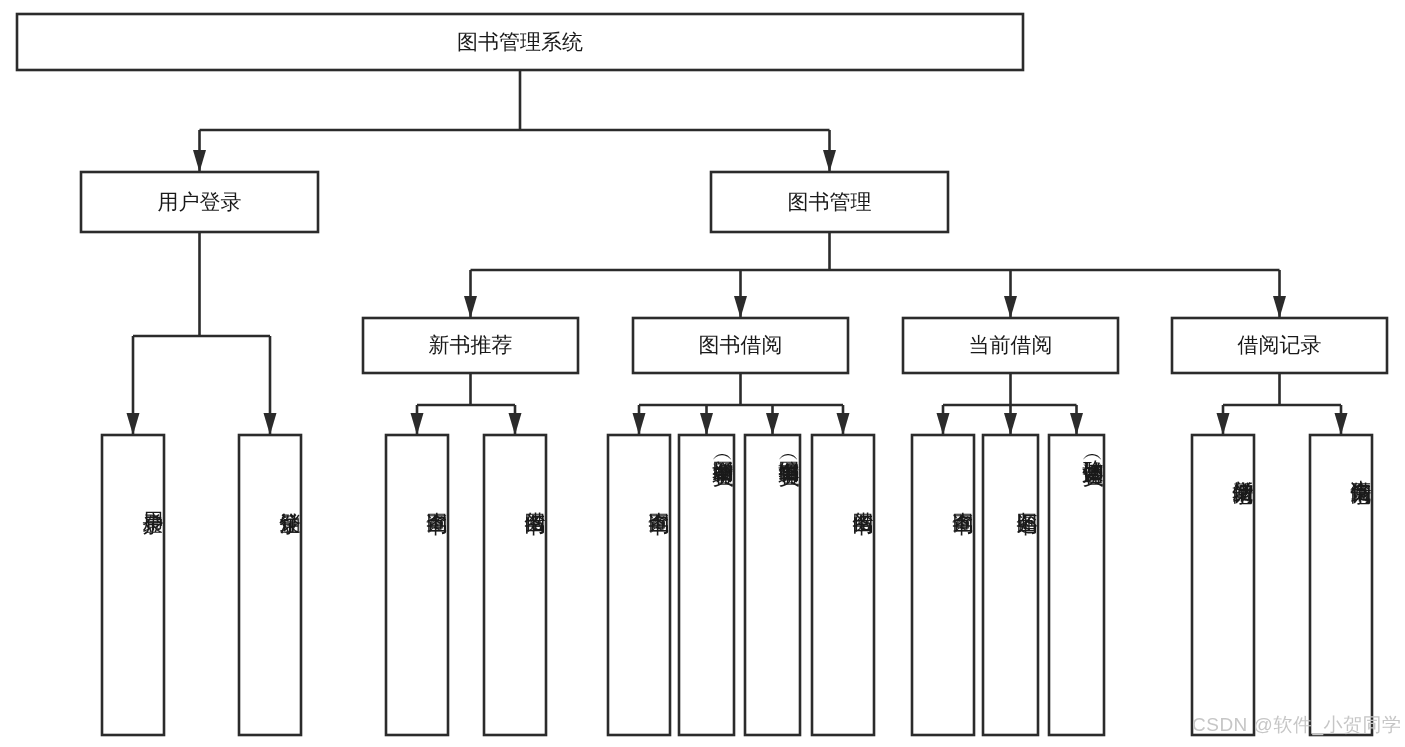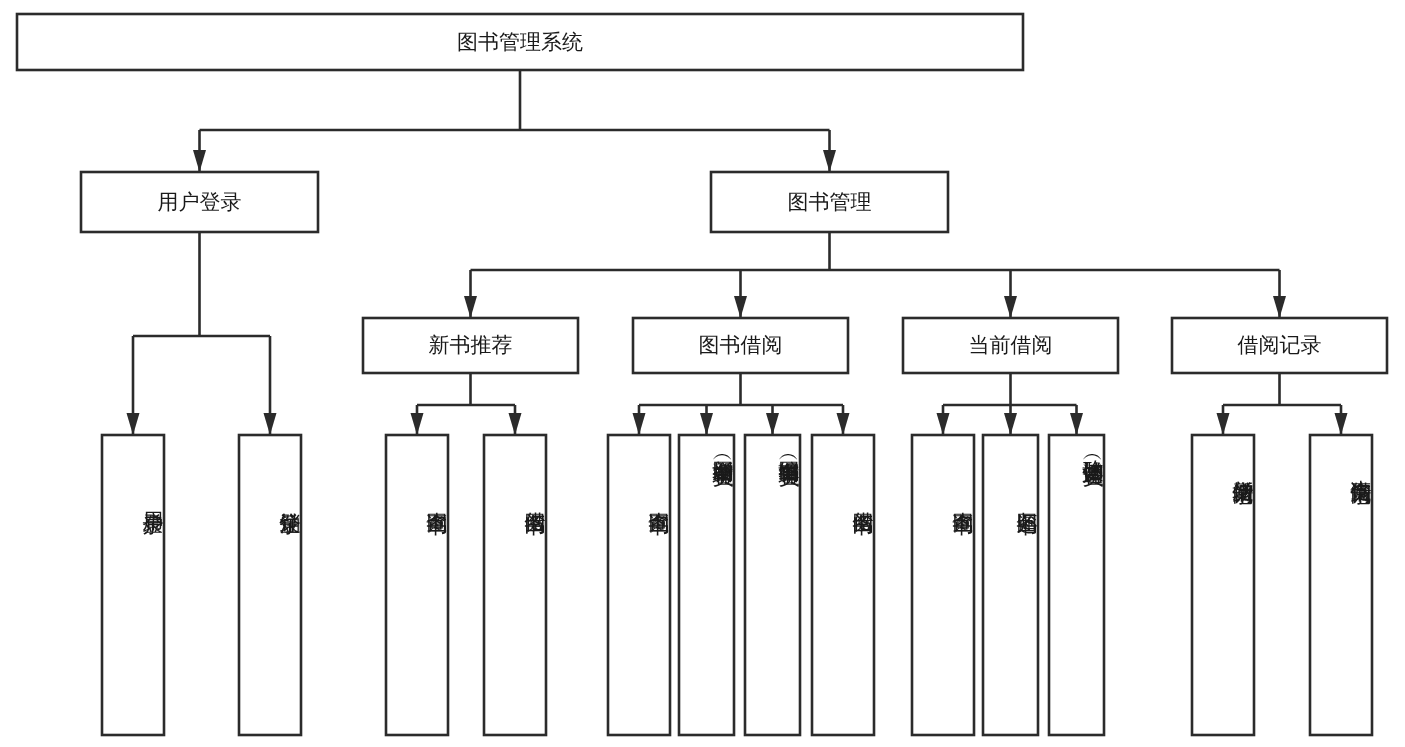--- a/index.html
+++ b/index.html
@@ -170,13 +170,14 @@
       <div class="node-label-v" style="left: 608px; width: 62px; text-align: center; top: 495px;">查询图书</div>
       <div class="node-label-v" style="left: 679px; width: 55px; text-align: center; top: 443px;">新增图书（管理员）</div>
       <div class="node-label-v" style="left: 745px; width: 55px; text-align: center; top: 443px;">编辑图书（管理员）</div>
       <div class="node-label-v" style="left: 812px; width: 62px; text-align: center; top: 495px;">借阅图书</div>
       <div class="node-label-v" style="left: 912px; width: 62px; text-align: center; top: 495px;">查询图书</div>
       <div class="node-label-v" style="left: 983px; width: 55px; text-align: center; top: 495px;">归还图书</div>
       <div class="node-label-v" style="left: 1049px; width: 55px; text-align: center; top: 443px;">确认归还（管理员）</div>
       <div class="node-label-v" style="left: 1192px; width: 62px; text-align: center; top: 463px;">新增借阅记录</div>
       <div class="node-label-v" style="left: 1310px; width: 62px; text-align: center; top: 463px;">查询借阅记录</div>
     </div>
+  <div class="watermark" style="left: 1192px; top: 712px;">CSDN @软件_小贺同学</div>
 </div>
 
 </body></html>

